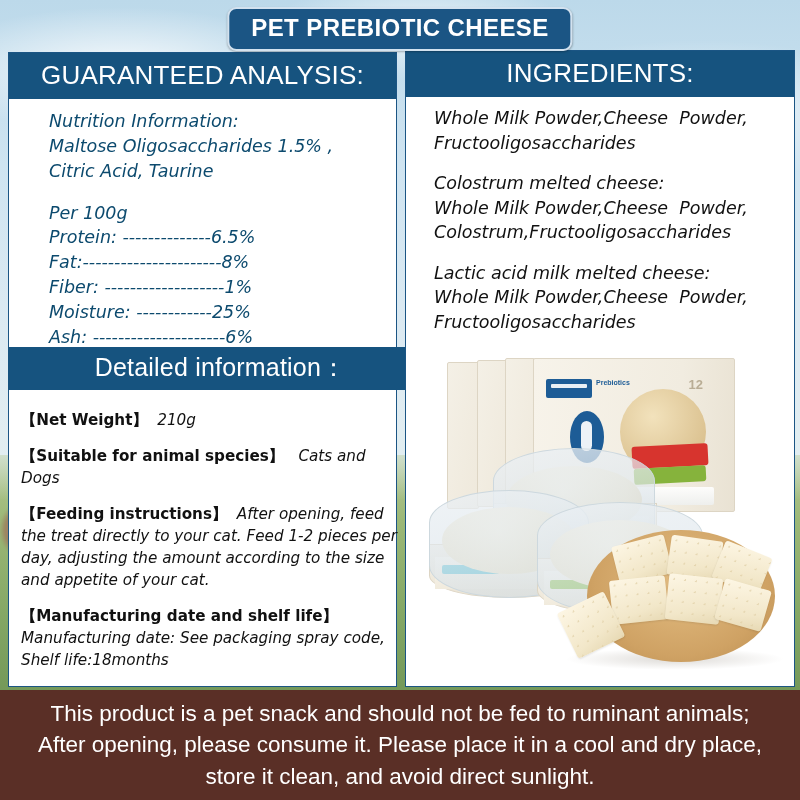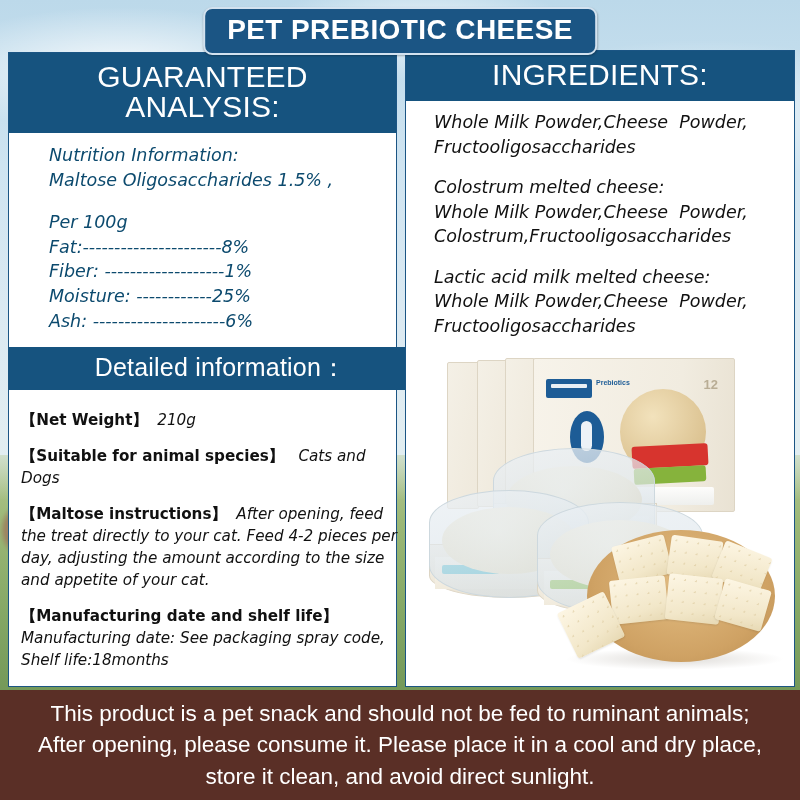--- a/index.html
+++ b/index.html
@@ -31,30 +31,30 @@
     background:radial-gradient(ellipse 26px 34px at 50% 50%, #b99878 0%, #9d7c5d 55%, rgba(140,120,90,0) 80%);
     filter:blur(1px);opacity:.9;
   }
 
   
   #title-banner{
     position:absolute;left:50%;transform:translateX(-50%);top:7px;
     z-index:5;background:#1b5584;color:#fff;
     border:2px solid #d3e2ef;border-radius:9px;
     padding:5px 22px 7px;
-    font-size:28px;font-weight:bold;letter-spacing:.4px;
+    font-size:24px;font-weight:bold;letter-spacing:.4px;
     white-space:nowrap;
     box-shadow:0 1px 2px rgba(0,0,0,.25);
   }
 
   
   .panel{position:absolute;z-index:4;background:#fff;border:1px solid #1b5584;box-sizing:border-box;}
   .panel-head{
     background:#16537f;color:#fff;text-align:center;
-    font-size:30px;line-height:1;padding:9px 16px 11px;
+    font-size:26px;line-height:1;padding:9px 16px 11px;
     letter-spacing:.2px;
   }
   .panel-head.sub{font-size:25px;padding:8px 0 10px;}
   .panel-body{padding:10px 14px 8px 40px;}
 
   #left-panel{left:8px;top:52px;width:389px;height:635px;}
   #right-panel{left:405px;top:50px;width:390px;height:637px;}
 
   .body-text{
     font-style:italic;font-size:17.5px;line-height:1.42;color:#0c4a6e;
@@ -83,21 +83,21 @@
        border:1px solid #ddd5c4;border-radius:2px;}
   #box1{left:32px;top:10px;width:30px;height:145px;}
   #box2{left:62px;top:8px;width:28px;height:145px;}
   #box3{left:90px;top:6px;width:28px;height:148px;}
   #box-main{left:118px;top:6px;width:200px;height:152px;
        background:linear-gradient(95deg,#f7f3ea 0%,#f1ece0 70%,#e9e2d3 100%);
        border:1px solid #ddd5c4;border-radius:2px;}
   .brandbox{position:absolute;left:12px;top:20px;width:46px;height:19px;background:#1d5c96;border-radius:2px;}
   .brandbox::after{content:"";position:absolute;left:5px;top:5px;width:36px;height:4px;background:#fff;opacity:.9;border-radius:1px;}
   .brandtxt{position:absolute;left:62px;top:19px;font-size:7px;color:#1d5c96;font-weight:bold;line-height:1.5;}
-  .qty{position:absolute;right:16px;top:18px;font-size:13px;color:#b9ad95;font-weight:bold;}
+  .qty{position:absolute;right:31px;top:18px;font-size:13px;color:#b9ad95;font-weight:bold;}
   .wheel{position:absolute;left:86px;top:30px;width:86px;height:86px;border-radius:50%;
        background:radial-gradient(circle at 38% 32%, #f2e2bc, #dcc392 70%, #c9ac78 100%);}
   .dogcirc{position:absolute;left:36px;top:52px;width:34px;height:52px;border-radius:17px/26px;background:#1d5c96;}
   .dogcirc::after{content:"";position:absolute;left:11px;top:10px;width:11px;height:30px;border-radius:6px;background:#fff;opacity:.92;}
   .redlabel{position:absolute;left:98px;top:86px;width:76px;height:22px;background:#d7342e;border-radius:3px;transform:rotate(-3deg);}
   .greenlabel{position:absolute;left:100px;top:108px;width:72px;height:16px;background:#86b33c;border-radius:3px;transform:rotate(-3deg);}
   .cowstrip{position:absolute;left:96px;top:128px;width:84px;height:18px;
        background:linear-gradient(#ffffff,#eef0ef);border-radius:2px;opacity:.9;}
 
   .tub{position:absolute;border-radius:50%/22%;}
@@ -145,42 +145,44 @@
   <div class="critter"></div>
 </div>
 
 <div id="title-banner">PET PREBIOTIC CHEESE</div>
 
 <div class="panel" id="left-panel">
   <div class="panel-head">GUARANTEED ANALYSIS:</div>
   <div class="panel-body body-text">
     <div>Nutrition Information:</div>
     <div>Maltose Oligosaccharides 1.5% ,</div>
+    <div>Citric Acid, Taurine</div>
     <div class="gap"></div>
     <div>Per 100g</div>
+    <div class="nutri-line">Protein: --------------6.5%</div>
     <div class="nutri-line">Fat:----------------------8%</div>
     <div class="nutri-line">Fiber: -------------------1%</div>
     <div class="nutri-line">Moisture: ------------25%</div>
     <div class="nutri-line">Ash: ---------------------6%</div>
   </div>
 
   <div class="panel-head sub" id="detail-head-inline" style="position:absolute;left:-1px;top:294px;width:425px;">Detailed information：</div>
 
   <div id="detail-body" style="position:absolute;left:0;top:344px;width:387px;">
     <div class="d-item">
       <span class="brk">【Net Weight】</span>
       &nbsp;<span>210g</span>
     </div>
     <div class="d-item">
       <span class="brk">【Suitable for animal species】</span>
       &nbsp;&nbsp;<span>Cats and Dogs</span>
     </div>
     <div class="d-item">
-      <span class="brk">【Maltose instructions】</span>
-      &nbsp;<span>After opening, feed the treat directly to your cat. Feed 4-2 pieces per day, adjusting the amount according to the size and appetite of your cat.</span>
+      <span class="brk">【Feeding instructions】</span>
+      &nbsp;<span>After opening, feed the treat directly to your cat. Feed 1-2 pieces per day, adjusting the amount according to the size and appetite of your cat.</span>
     </div>
     <div class="d-item tight">
       <div class="brk">【Manufacturing date and shelf life】</div>
       <div>Manufacturing date: See packaging spray code,</div>
       <div>Shelf life:18months</div>
     </div>
   </div>
 </div>
 
 <div class="panel" id="right-panel">

